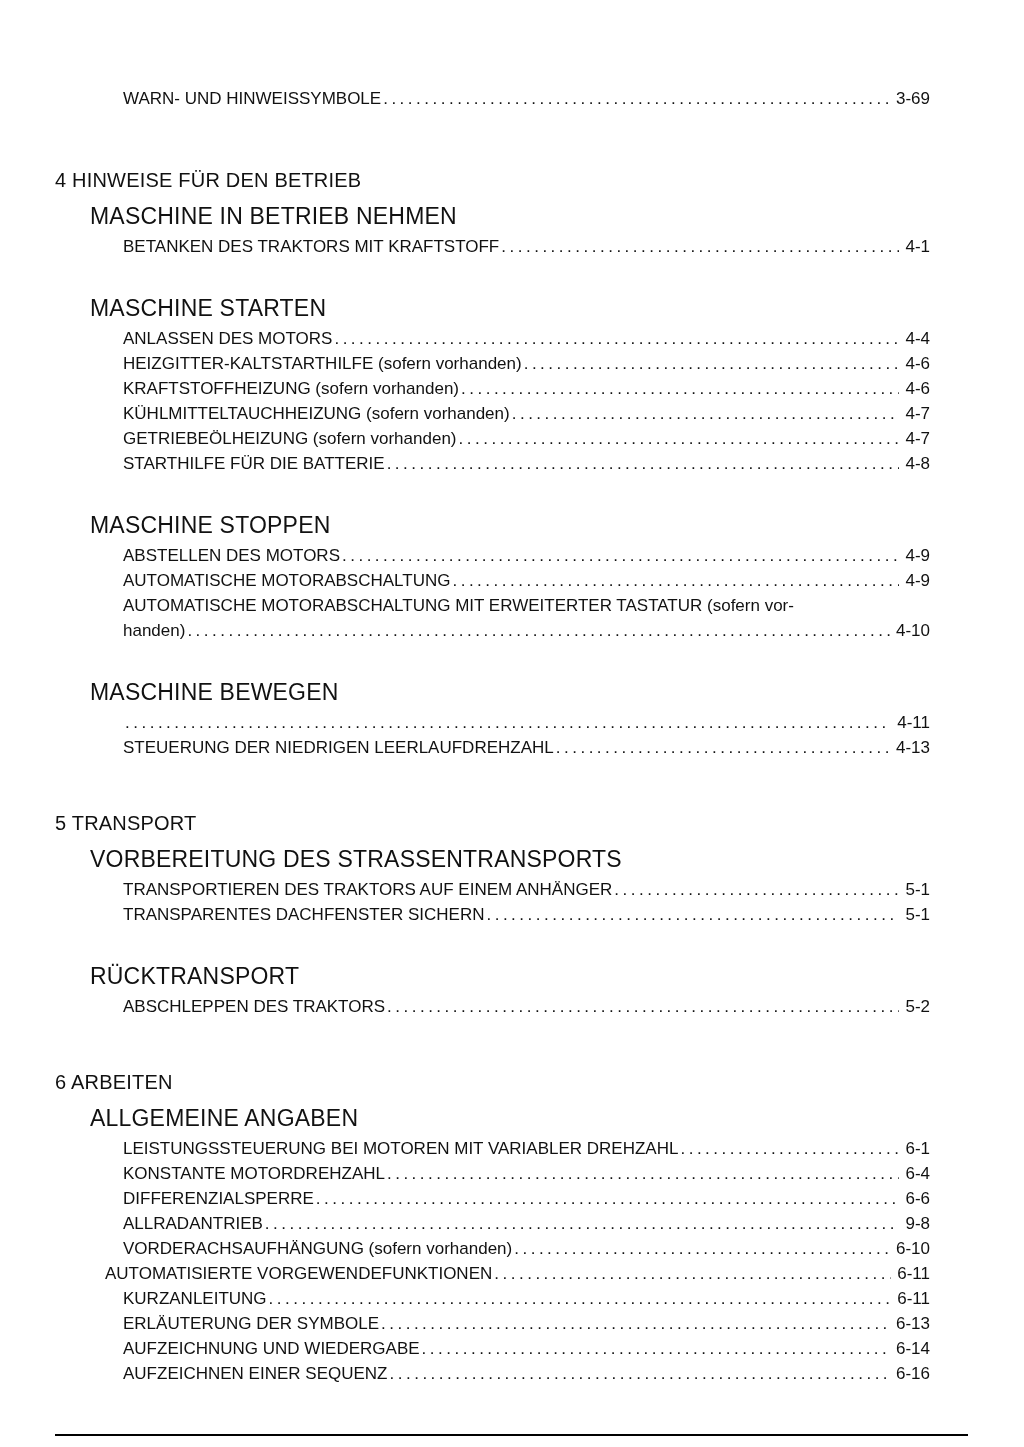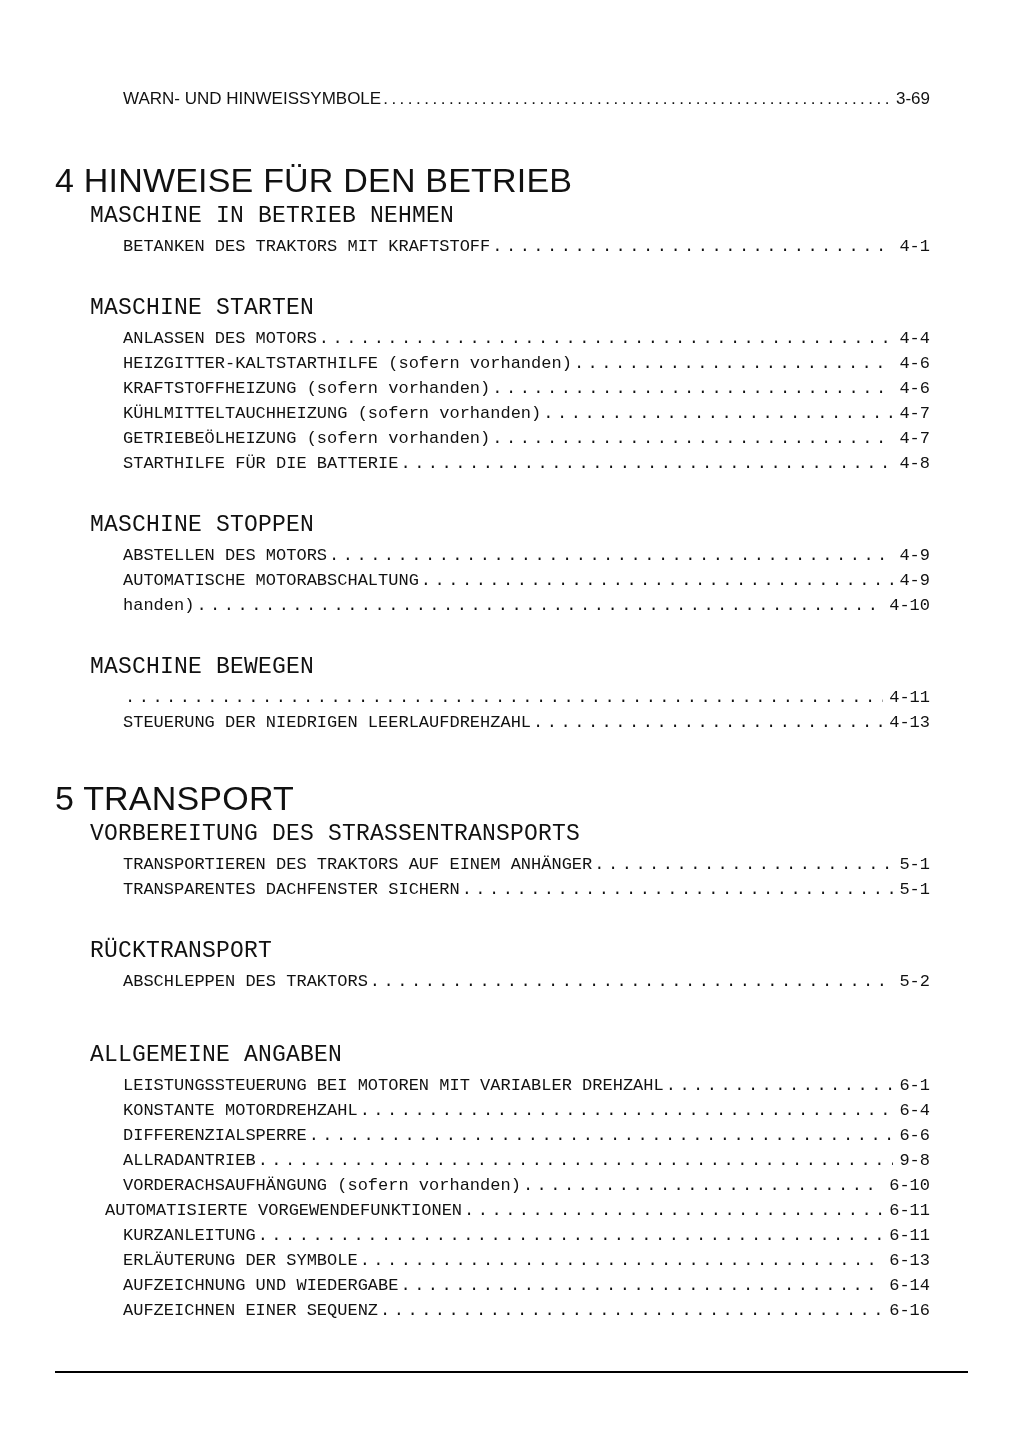--- a/index.html
+++ b/index.html
@@ -14,27 +14,27 @@
   .page {
     width: 1024px;
     height: 1447px;
     padding: 86px 0 0 55px;
     position: relative;
     background: #ffffff;
   }
   .front-matter { margin-bottom: 54px; }
   .section { margin-bottom: 48px; }
   .section-title {
-    font-size: 34px;
+    font-size: 20px;
     font-weight: 400;
     line-height: 30px;
     margin-bottom: 8px;
     letter-spacing: 0.2px;
   }
-  .subsection { margin-bottom: 36px; font-family: Liberation Mono, monospace; }
+  .subsection { margin-bottom: 36px; }
   .subsection:last-child { margin-bottom: 0; }
   .subsection-title {
     font-size: 23px;
     font-weight: 400;
     line-height: 27px;
     margin-left: 35px;
     margin-bottom: 4px;
     letter-spacing: 0.2px;
   }
   .entries {
@@ -142,20 +142,23 @@
         <div class="entry">
             <span class="t">ABSTELLEN DES MOTORS</span>
             <span class="leader"></span>
             <span class="p">4-9</span>
           </div>
         <div class="entry">
             <span class="t">AUTOMATISCHE MOTORABSCHALTUNG</span>
             <span class="leader"></span>
             <span class="p">4-9</span>
           </div>
+        <div class="entry nopage">
+            <span class="t">AUTOMATISCHE MOTORABSCHALTUNG MIT ERWEITERTER TASTATUR (sofern vor-</span>
+          </div>
         <div class="entry">
             <span class="t">handen)</span>
             <span class="leader"></span>
             <span class="p">4-10</span>
           </div>
       </div>
     </div>
 
     <div class="subsection">
       <div class="subsection-title">MASCHINE BEWEGEN</div>
@@ -198,20 +201,21 @@
         <div class="entry">
             <span class="t">ABSCHLEPPEN DES TRAKTORS</span>
             <span class="leader"></span>
             <span class="p">5-2</span>
           </div>
       </div>
     </div>
   </div>
 
   <div class="section">
+    <div class="section-title">6 ARBEITEN</div>
 
     <div class="subsection">
       <div class="subsection-title">ALLGEMEINE ANGABEN</div>
       <div class="entries">
         <div class="entry">
             <span class="t">LEISTUNGSSTEUERUNG BEI MOTOREN MIT VARIABLER DREHZAHL</span>
             <span class="leader"></span>
             <span class="p">6-1</span>
           </div>
         <div class="entry">

